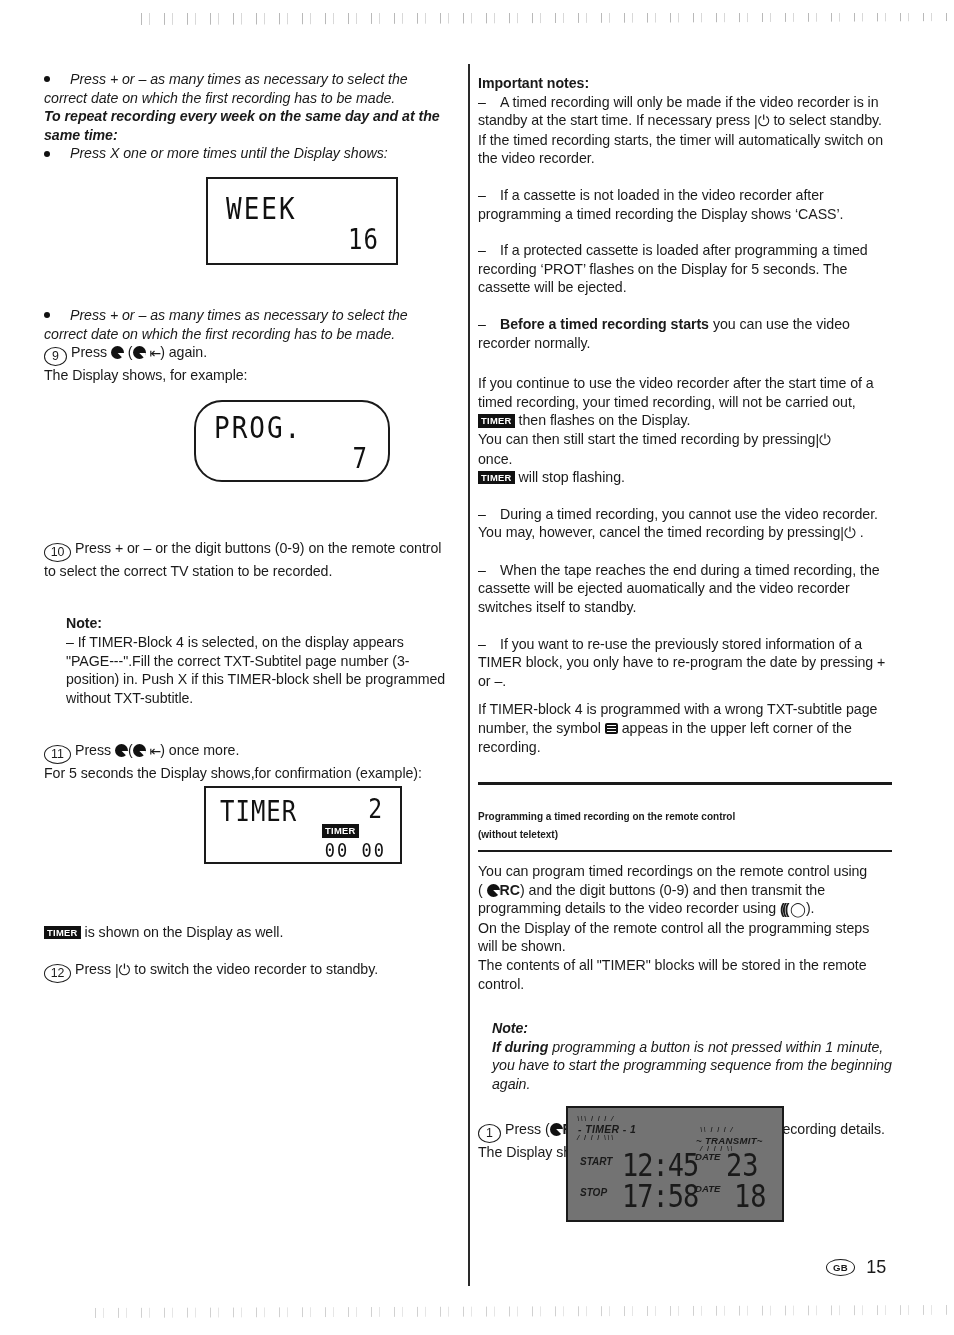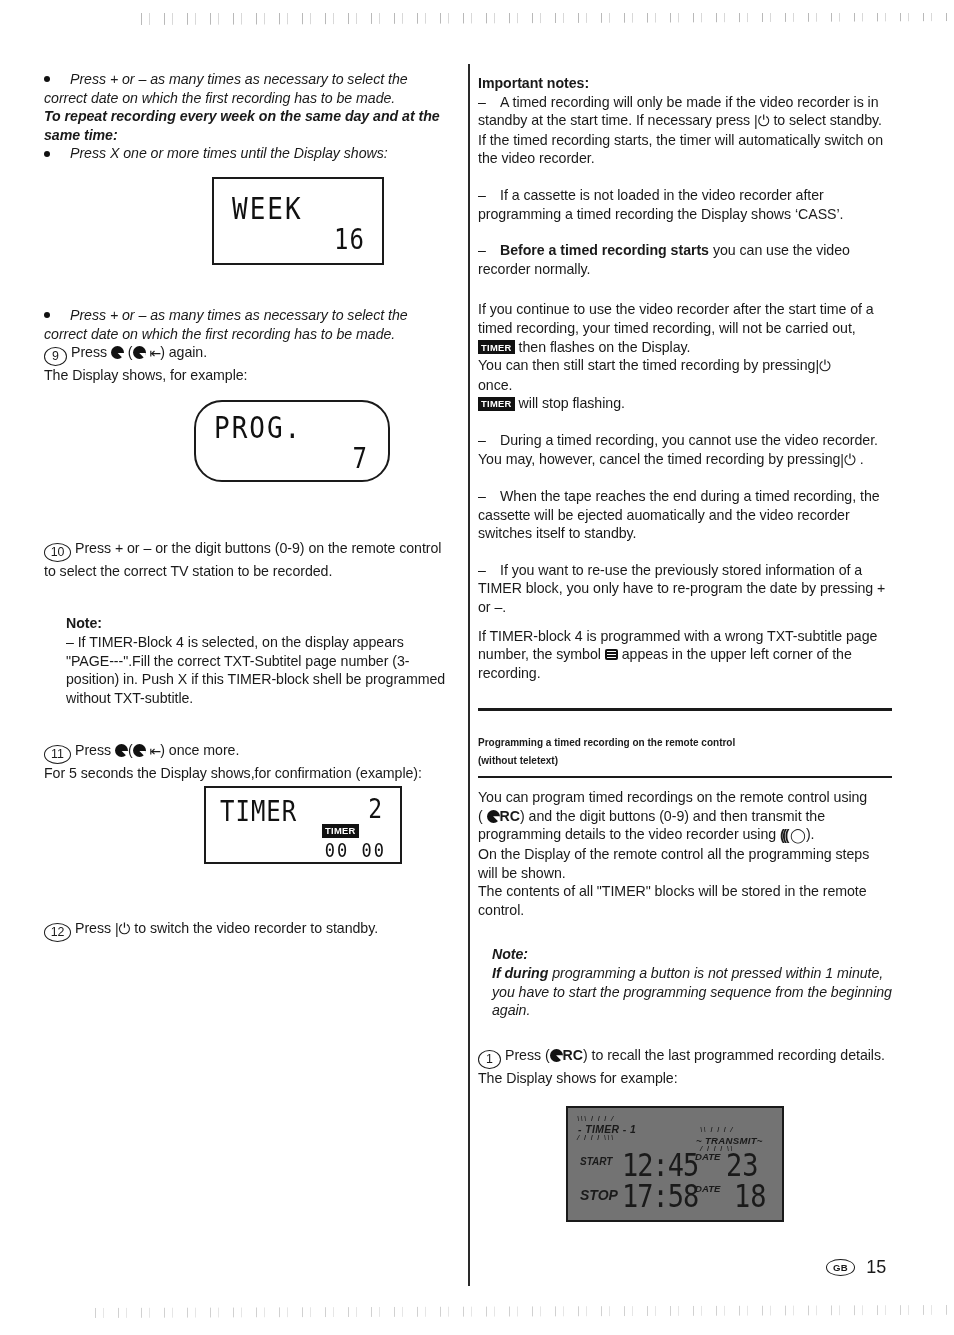--- a/index.html
+++ b/index.html
@@ -92,21 +92,21 @@
   
   .lcd{
     position:relative;border:2.4px solid #1a1a1a;background:#fff;box-sizing:border-box;
     font-family:"DejaVu Sans Mono", monospace;
   }
   .seg{
     font-family:"DejaVu Sans Mono", monospace;
     letter-spacing:2px;color:#111;
     transform:scaleY(1.18);transform-origin:left top;
   }
-  .lcd-week{left:168px;top:177px;width:172px;height:88px;position:absolute;}
+  .lcd-week{left:162px;top:177px;width:192px;height:88px;position:absolute;}
   .lcd-week .w-label{position:absolute;left:18px;top:12px;font-size:26px;}
   .lcd-week .w-num{position:absolute;right:17px;top:44px;font-size:24px;letter-spacing:1px;}
 
   .lcd-prog{left:150px;top:400px;width:196px;height:82px;position:absolute;border-radius:28px;}
   .lcd-prog .p-label{position:absolute;left:18px;top:8px;font-size:26px;}
   .lcd-prog .p-num{position:absolute;right:19px;top:40px;font-size:24px;}
 
   .lcd-timer{left:160px;top:786px;width:198px;height:78px;position:absolute;}
   .lcd-timer .t-label{position:absolute;left:14px;top:7px;font-size:24px;letter-spacing:1px;}
   .lcd-timer .t-num{position:absolute;right:16px;top:5px;font-size:23px;}
@@ -120,21 +120,21 @@
   }
   .flashmark{
     position:absolute;font-size:8px;line-height:7px;letter-spacing:1.3px;
     font-family:"Liberation Sans", sans-serif;color:#111;font-style:italic;
   }
   .rc-timer{position:absolute;left:10px;top:16px;font-size:10.4px;font-weight:bold;
     font-style:italic;letter-spacing:.4px;white-space:nowrap;}
   .rc-transmit{position:absolute;left:128px;top:27px;font-size:9.6px;font-weight:bold;
     font-style:italic;letter-spacing:.3px;white-space:nowrap;}
   .rc-start{position:absolute;left:12px;top:48px;font-size:10px;font-style:italic;font-weight:bold;}
-  .rc-stop{position:absolute;left:12px;top:79px;font-size:14px;font-style:italic;font-weight:bold;}
+  .rc-stop{position:absolute;left:12px;top:79px;font-size:10px;font-style:italic;font-weight:bold;}
   .rc-t1{position:absolute;left:54px;top:38px;font-size:27px;
     font-family:"DejaVu Sans Mono", monospace;letter-spacing:-1px;transform:scaleY(1.2);transform-origin:left top;}
   .rc-t2{position:absolute;left:54px;top:69px;font-size:27px;
     font-family:"DejaVu Sans Mono", monospace;letter-spacing:-1px;transform:scaleY(1.2);transform-origin:left top;}
   .rc-datelbl{position:absolute;left:127px;top:43px;font-size:9.6px;font-weight:bold;font-style:italic;}
   .rc-proglbl{position:absolute;left:127px;top:75px;font-size:9.6px;font-weight:bold;font-style:italic;}
   .rc-date{position:absolute;left:158px;top:38px;font-size:27px;
     font-family:"DejaVu Sans Mono", monospace;transform:scaleY(1.2);transform-origin:left top;}
   .rc-prog{position:absolute;left:166px;top:69px;font-size:27px;
     font-family:"DejaVu Sans Mono", monospace;transform:scaleY(1.2);transform-origin:left top;}
@@ -219,20 +219,24 @@
 
     <div class="lcd lcd-timer">
       <span class="seg t-label">TIMER</span>
       <span class="seg t-num">2</span>
       <span class="badge t-badge">TIMER</span>
       <span class="seg t-zeros">00 00</span>
     </div>
 
     <div style="height:118px"></div>
 
+    <p class="tx mt22">
+      <span class="badge">TIMER</span>
+      <span>is shown on the Display as well.</span>
+    </p>
 
     <p class="tx mt18">
       <span class="circnum w">12</span><span>Press</span>
       <span class="standby">|<i>⏻</i></span>
       <span>to switch the video recorder to standby.</span>
     </p>
 
   </div>
 
   <div class="col col-right">
@@ -245,20 +249,23 @@
       <span class="dash">–</span><span>A timed recording will only be made if the video recorder is in standby at the start time. If necessary press</span>
       <span class="standby">|<i>⏻</i></span>
       <span>to select standby.</span>
       <span>If the timed recording starts, the timer will automatically switch on the video recorder.</span>
     </p>
 
     <p class="tx mt18">
       <span class="dash">–</span><span>If a cassette is not loaded in the video recorder after programming a timed recording the Display shows ‘CASS’.</span>
     </p>
 
+    <p class="tx mt18">
+      <span class="dash">–</span><span>If a protected cassette is loaded after programming a timed recording ‘PROT’ flashes on the Display for 5 seconds. The cassette will be ejected.</span>
+    </p>
 
     <p class="tx mt18">
       <span class="dash">–</span><span class="bd">Before a timed recording starts</span>
       <span>you can use the video recorder normally.</span>
     </p>
 
     <p class="tx mt22">
       <span>If you continue to use the video recorder after the start time of a timed recording, your timed recording, will not be carried out,</span><br>
       <span class="badge">TIMER</span>
       <span>then flashes on the Display.</span><br>

